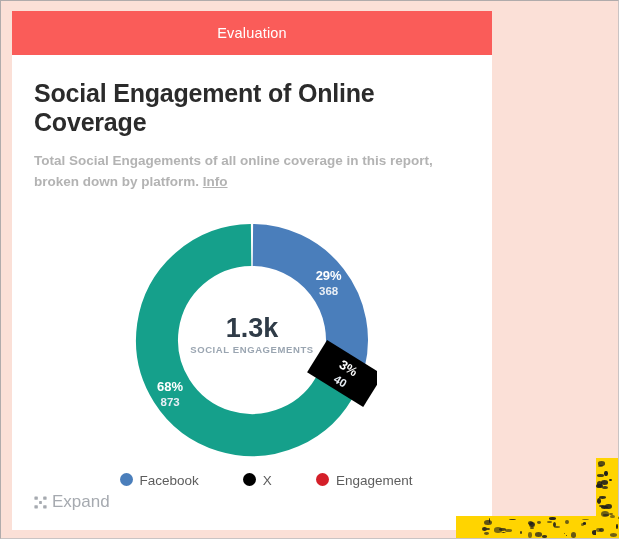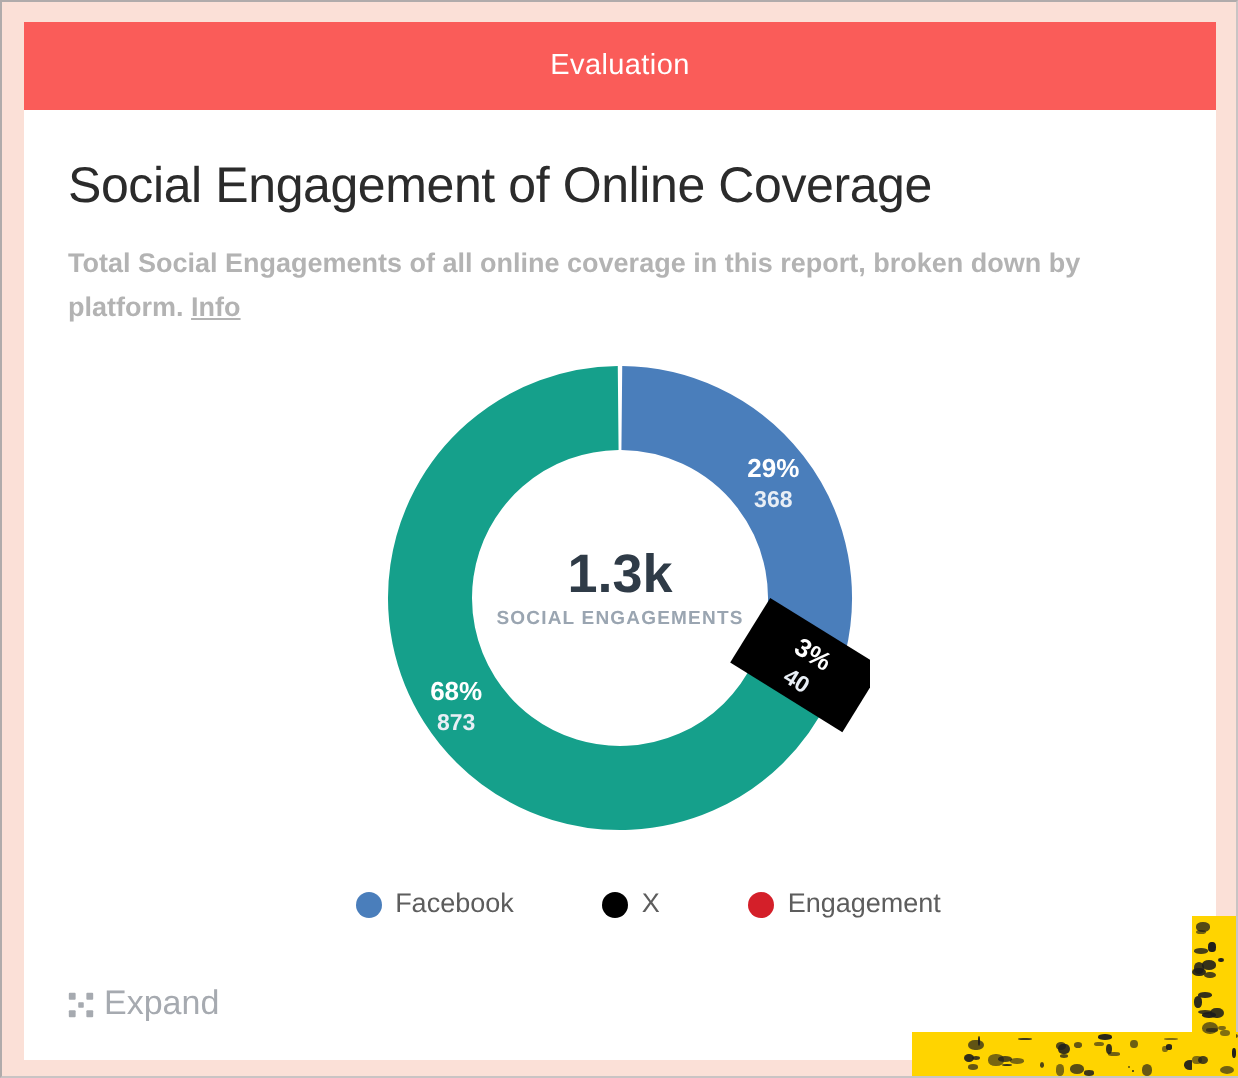--- a/index.html
+++ b/index.html
@@ -21,21 +21,21 @@
     background: #fbe0d7;
     border: 1px solid #b0abab;
     border-right-color: #c9c4c4;
     border-bottom-color: #c9c4c4;
   }
 
   .frame-inner {
     position: absolute;
     left: 11px;
     top: 10px;
-    width: 596px;
+    width: 480px;
     height: 519px;
     background: #eab308;
     overflow: hidden;
   }
 
   
   .banner {
     height: 44px;
     background: #fa5c59;
     display: flex;
@@ -51,21 +51,21 @@
   
   .card-body {
     padding: 24px 22px 0 22px;
     background: #ffffff;
     height: 475px;
     position: relative;
   }
 
   .card-title {
     font-size: 25px;
-    font-weight: 400;
+    font-weight: 700;
     color: #2b2b2b;
     letter-spacing: -0.2px;
     line-height: 1.15;
   }
 
   .card-sub {
     margin-top: 13px;
     font-size: 13.5px;
     font-weight: bold;
     color: #b3b3b3;
@@ -84,21 +84,21 @@
   .chart-area {
     position: relative;
     height: 252px;
     margin-top: 10px;
   }
 
   .donut-wrap {
     position: absolute;
     left: 50%;
     transform: translateX(-50%);
-    top: 0;
+    top: 12px;
     width: 250px;
     height: 250px;
   }
 
   .donut-svg { display: block; width: 250px; height: 250px; }
 
   .slice-pct {
     font-family: "Liberation Sans", sans-serif;
     font-size: 13px;
     font-weight: bold;
@@ -131,21 +131,21 @@
   
   .legend {
     display: flex;
     justify-content: center;
     align-items: center;
     gap: 16px;
     margin-top: 18px;
   }
   .legend-item {
     display: flex;
-    align-items: flex-end;
+    align-items: flex-start;
     gap: 7px;
     cursor: pointer;
     padding-left: 28px;
   }
   .legend-dot {
     width: 13px;
     height: 13px;
     border-radius: 50%;
     flex: none;
   }

